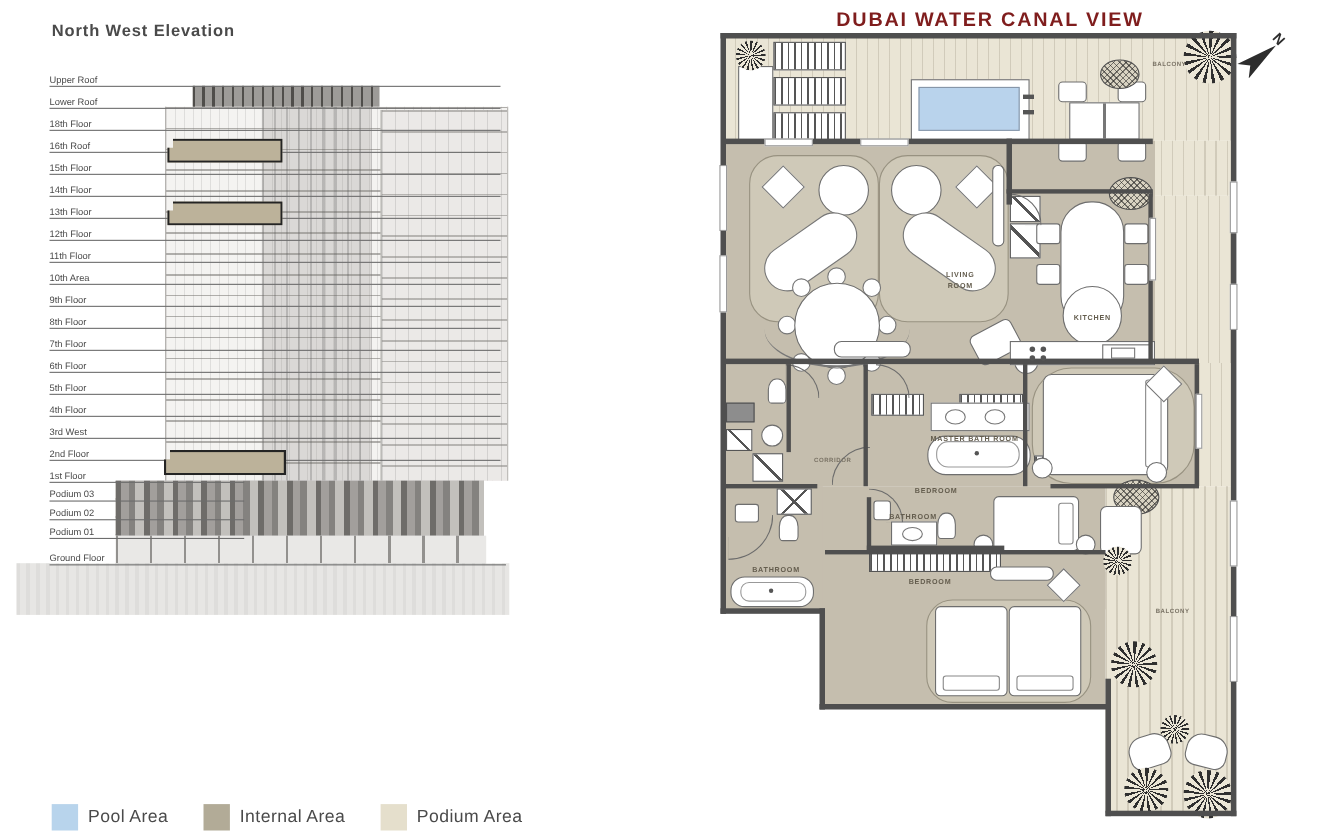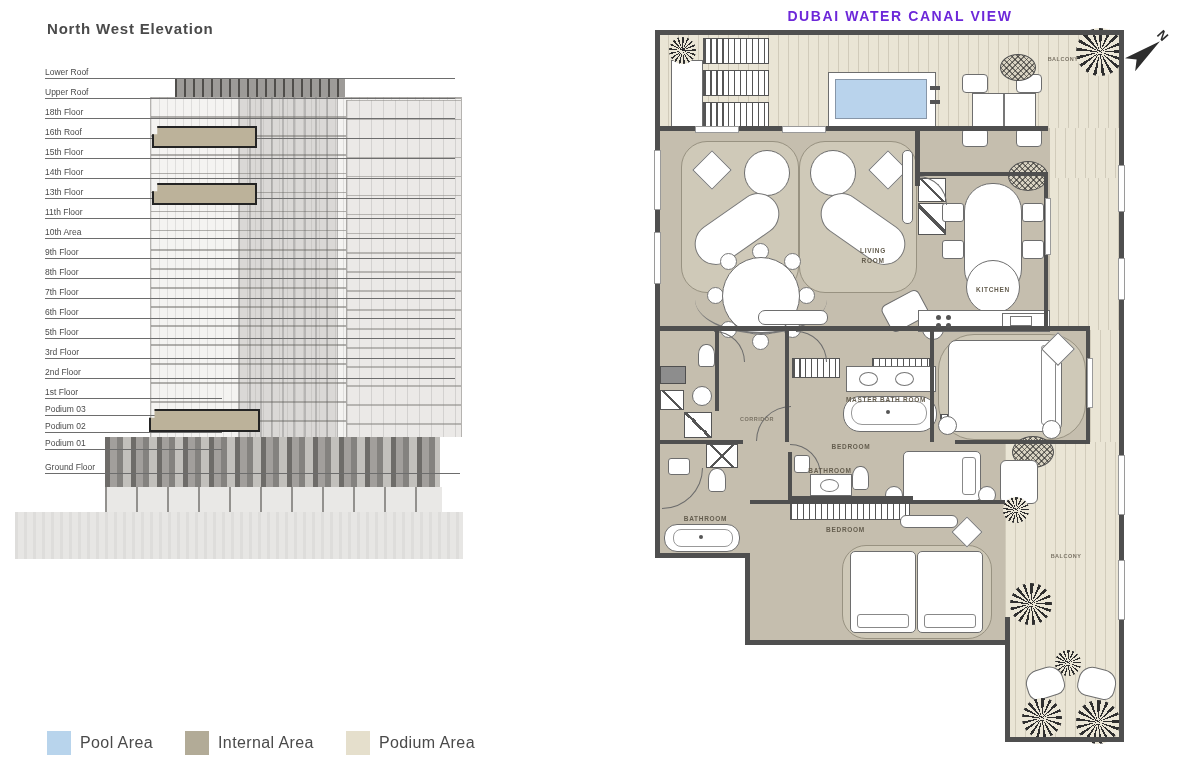--- a/index.html
+++ b/index.html
@@ -45,21 +45,21 @@
     background-image:repeating-linear-gradient(90deg, rgba(0,0,0,.04) 0 3px, rgba(0,0,0,0) 3px 9px);}
   .hl-unit{position:absolute;z-index:5;background:#bcb29a;border:2px solid #242424;
     clip-path:polygon(0 100%, 0 38%, 5% 38%, 5% 0, 100% 0, 100% 100%);}
   
   .legend{position:absolute;left:47px;top:731px;display:flex;align-items:center;gap:14px;}
   .legend-item{display:flex;align-items:center;gap:9px;margin-right:18px;}
   .legend-swatch{width:24px;height:24px;}
   .legend-label{font-size:16px;color:#4a4a4a;letter-spacing:.4px;}
   
   .plan-title{position:absolute;left:700px;top:8px;width:400px;text-align:center;
-    font-size:14px;letter-spacing:1.6px;color:#6d28d9;font-weight:600;}
+    font-size:18px;letter-spacing:1.6px;color:#7f1d1d;font-weight:600;}
   .terr{position:absolute;background-color:#eae5d5;
     background-image:repeating-linear-gradient(90deg, rgba(110,100,80,.20) 0 1px, rgba(0,0,0,0) 1px 10px);}
   .intl{position:absolute;background:#c5beae;}
   .wall{position:absolute;background:#4f4f4f;z-index:6;}
   .win{position:absolute;background:#ffffff;border:1px solid #9a9a9a;z-index:7;}
   .wf{position:absolute;background:#fff;border:1.5px solid #6e6e6e;z-index:5;}
   .rug{position:absolute;background:#cfc9b8;border:1px solid #989281;z-index:4;}
   .circ{border-radius:50%;}
   .diamond{position:absolute;background:#fff;border:1.5px solid #777;transform:rotate(45deg);z-index:5;}
   .sofa{position:absolute;background:#fff;border:1.5px solid #777;border-radius:22px;z-index:5;}
@@ -101,41 +101,44 @@
   <div class="bld bld-podium"></div>
   <div class="bld bld-ground"></div>
   <div class="bld bld-groundstrip"></div>
   <div class="hl-unit" style="left:152px;top:126px;width:101px;height:18px"></div>
   <div class="hl-unit" style="left:152px;top:183px;width:101px;height:18px"></div>
   <div class="hl-unit" style="left:149px;top:409px;width:107px;height:19px"></div>
 </div>
 
 <div class="floors">
     <div class="floor-row kind-roof">
+      <span class="floor-label">Upper Roof</span>
+    </div>
+    <div class="floor-row kind-roof">
       <span class="floor-label">Lower Roof</span>
     </div>
-    <div class="floor-row kind-roof">
-      <span class="floor-label">Upper Roof</span>
-    </div>
     <div class="floor-row kind-floor">
       <span class="floor-label">18th Floor</span>
     </div>
     <div class="floor-row kind-floor">
       <span class="floor-label">16th Roof</span>
     </div>
     <div class="floor-row kind-floor">
       <span class="floor-label">15th Floor</span>
     </div>
     <div class="floor-row kind-floor">
       <span class="floor-label">14th Floor</span>
     </div>
     <div class="floor-row kind-floor">
       <span class="floor-label">13th Floor</span>
     </div>
     <div class="floor-row kind-floor">
+      <span class="floor-label">12th Floor</span>
+    </div>
+    <div class="floor-row kind-floor">
       <span class="floor-label">11th Floor</span>
     </div>
     <div class="floor-row kind-floor">
       <span class="floor-label">10th Area</span>
     </div>
     <div class="floor-row kind-floor">
       <span class="floor-label">9th Floor</span>
     </div>
     <div class="floor-row kind-floor">
       <span class="floor-label">8th Floor</span>
@@ -143,21 +146,24 @@
     <div class="floor-row kind-floor">
       <span class="floor-label">7th Floor</span>
     </div>
     <div class="floor-row kind-floor">
       <span class="floor-label">6th Floor</span>
     </div>
     <div class="floor-row kind-floor">
       <span class="floor-label">5th Floor</span>
     </div>
     <div class="floor-row kind-floor">
-      <span class="floor-label">3rd Floor</span>
+      <span class="floor-label">4th Floor</span>
+    </div>
+    <div class="floor-row kind-floor">
+      <span class="floor-label">3rd West</span>
     </div>
     <div class="floor-row kind-floor">
       <span class="floor-label">2nd Floor</span>
     </div>
     <div class="floor-row kind-floor1">
       <span class="floor-label">1st Floor</span>
     </div>
     <div class="floor-row kind-podium">
       <span class="floor-label">Podium 03</span>
     </div>

